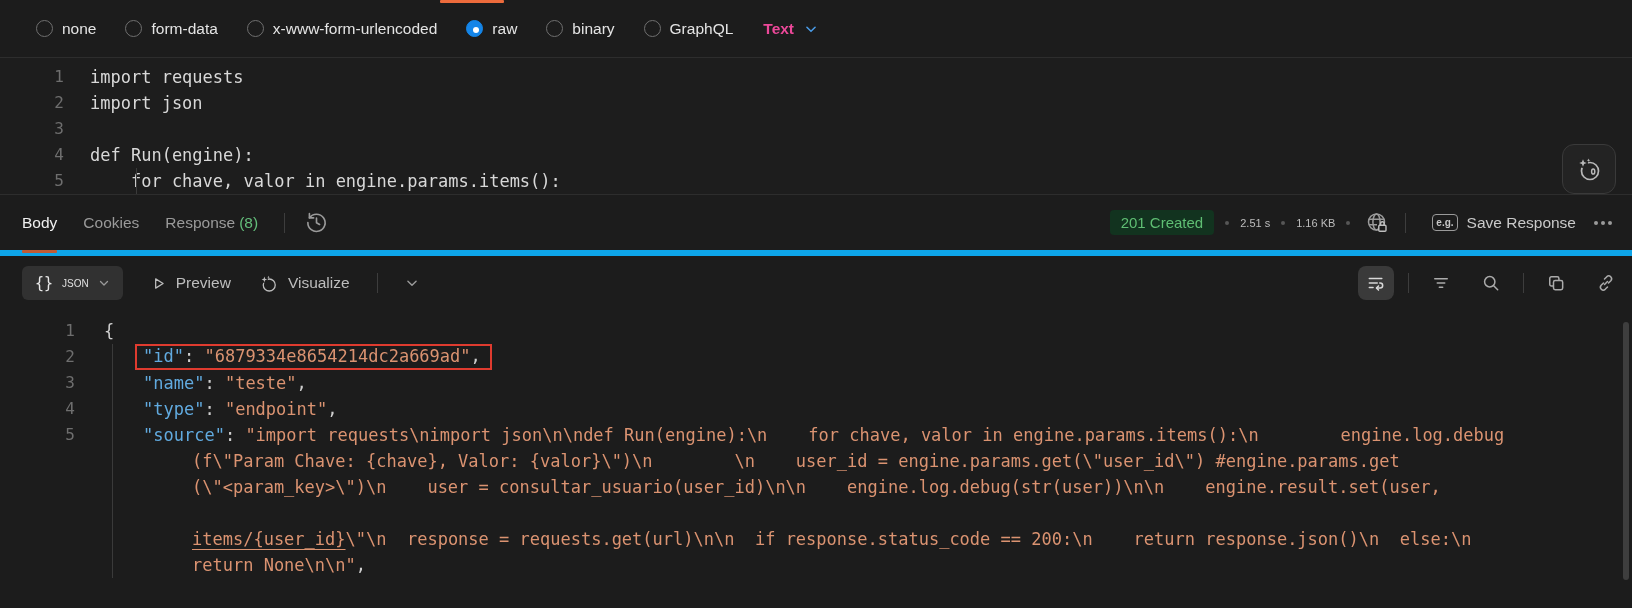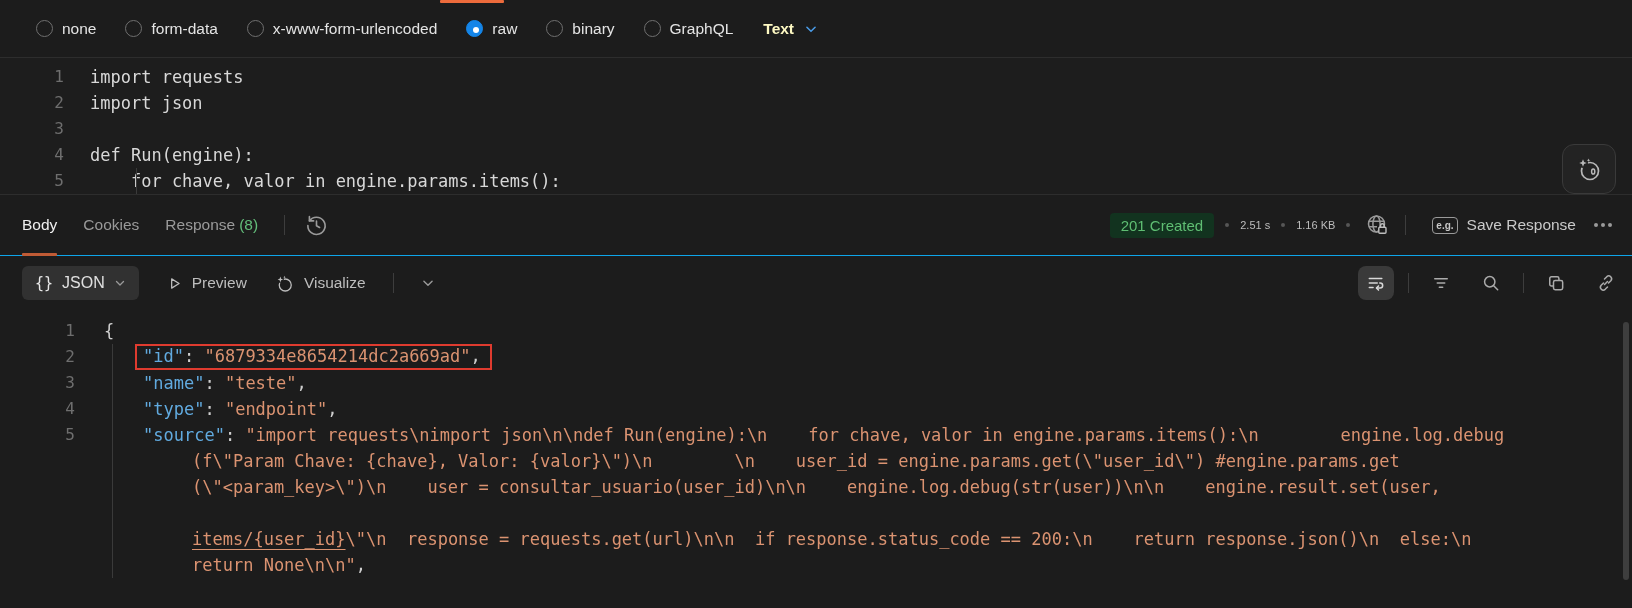--- a/index.html
+++ b/index.html
@@ -13,42 +13,42 @@
                    background:#ED6B3C; border-radius:1px; }
   .radio-group { display:flex; align-items:center; gap:29px; }
   .radio-item { display:flex; align-items:center; gap:9px; cursor:pointer; }
   .radio-circle { width:17px; height:17px; border-radius:50%; border:1px solid #6f6f6f;
                   position:relative; flex:none; }
   .radio-item.selected .radio-circle { background:#1485E8; border-color:#1485E8; }
   .radio-item.selected .radio-circle::after { content:""; position:absolute; left:5.5px; top:5.5px;
                   width:6px; height:6px; border-radius:50%; background:#fff; }
   .radio-label { color:#E4E4E4; font-size:15.5px; }
   .lang-select { display:flex; align-items:center; gap:10px; margin-left:30px; cursor:pointer; }
-  .lang-label { color:#fef9c3; font-size:15.5px; font-weight:700; }
+  .lang-label { color:#ec4899; font-size:15.5px; font-weight:700; }
 
   
   .editor { position:relative; height:137px; padding-top:6px; background:#1d1d1d;
             border-bottom:1px solid #2d2d2d; overflow:hidden; }
   .crow { position:relative; height:26px; line-height:26px; white-space:pre;
           font-family:"DejaVu Sans Mono", monospace; font-size:17px; }
   .gutter { position:absolute; left:0; top:0; width:64px; text-align:right;
             color:#6E6E6E; font-size:16px; }
   .iguide { position:absolute; top:0; width:1px; height:26px; background:#3a3a3a; }
   .sg-txt { color:#D8D8D8; }
   .sg-key { color:#61AADF; }
   .sg-str { color:#DB9371; }
   .sg-pun { color:#CFCFCF; }
   .sg-link { color:#DB9371; text-decoration:underline; text-underline-offset:4px; cursor:pointer; }
   .postbot-btn { position:absolute; right:16px; top:86px; width:54px; height:50px;
                  border-radius:12px; background:#232323; border:1px solid #3a3a3a;
                  display:flex; align-items:center; justify-content:center; cursor:pointer; }
 
   
   .resp-tabs { height:61px; display:flex; align-items:center; padding:0 20px 0 22px;
-               border-bottom:1px solid #0ea5e9; }
+               border-bottom:6px solid #0ea5e9; }
   .tabs-left { display:flex; align-items:center; gap:26px; }
   .tab { position:relative; height:61px; display:flex; align-items:center;
          color:#9A9A9A; font-size:15.5px; cursor:pointer; }
   .tab.active { color:#F0F0F0; }
   .tab.active::after { content:""; position:absolute; left:0; right:0; bottom:0;
                        height:3px; background:#C05B35; border-radius:1px; }
   .tab .badge-green { color:#63BD7A; margin-left:4px; }
   .vsep { width:1px; height:20px; background:#3d3d3d; }
   .tabs-right { margin-left:auto; display:flex; align-items:center; }
   .status-badge { background:#12331F; color:#5FBE73; font-size:15px; padding:4px 11px;
@@ -61,21 +61,21 @@
   .save-label { color:#C9C9C9; font-size:15.5px; }
   .ellipsis { display:flex; gap:3px; margin-left:18px; }
   .ellipsis i { width:4px; height:4px; border-radius:50%; background:#9a9a9a; }
 
   
   .resp-toolbar { height:54px; display:flex; align-items:center; padding:0 18px 0 22px; }
   .tool-left { display:flex; align-items:center; gap:27px; }
   .json-btn { display:flex; align-items:center; gap:9px; background:#313131; height:34px;
               border-radius:6px; padding:0 13px; cursor:pointer; }
   .braces { color:#E8E8E8; font-family:"DejaVu Sans Mono", monospace; font-size:15px; }
-  .json-label { color:#E0E0E0; font-size:16px;text-align:center; }
+  .json-label { color:#E0E0E0; font-size:10px;text-align:center; }
   .tool-btn { display:flex; align-items:center; gap:9px; color:#BDBDBD; font-size:15.5px; cursor:pointer; }
   .tool-right { margin-left:auto; display:flex; align-items:center; gap:14px; }
   .icon-btn { width:36px; height:34px; border-radius:8px; display:flex; align-items:center;
               justify-content:center; cursor:pointer; }
   .icon-btn.active { background:#3A3A3A; }
 
   
   .resp-body { position:relative; padding-top:8px; height:286px; overflow:hidden; }
   .resp-body .gutter { width:75px; }
   .hlbox { display:inline-block; border:2px solid #DF3B2F; height:26px; line-height:21px;

